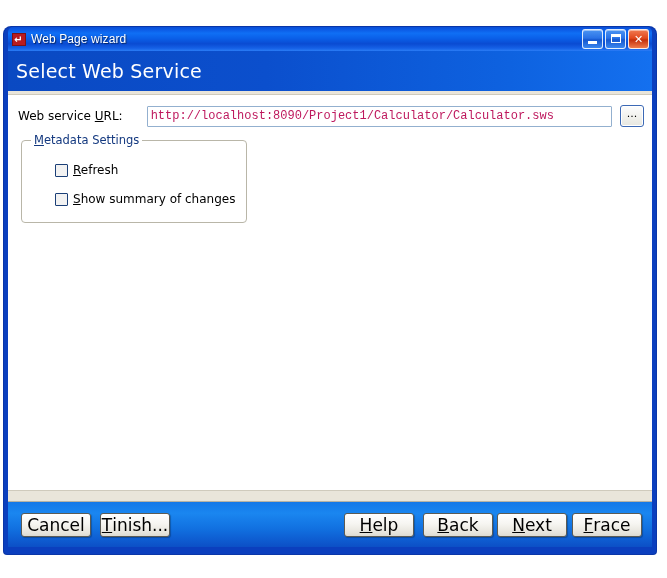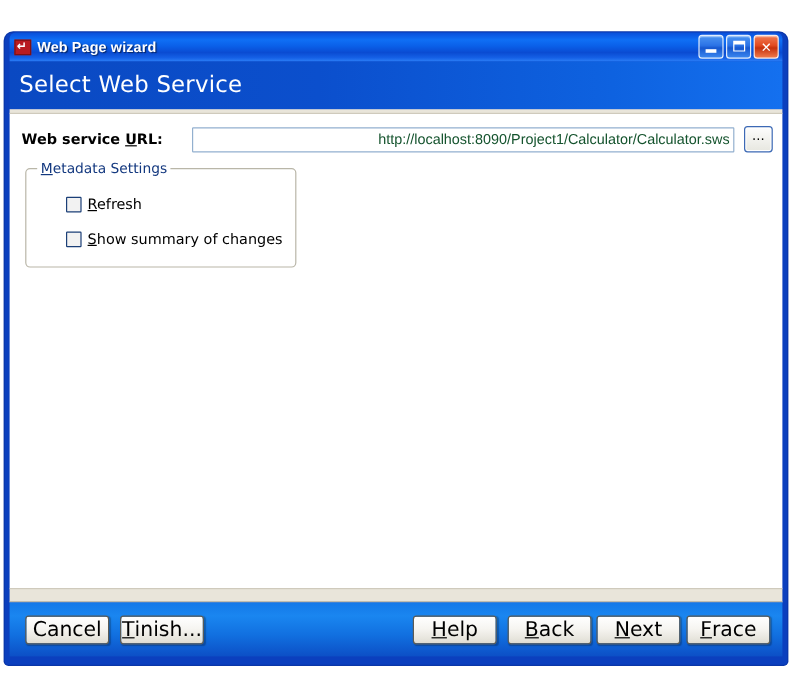--- a/index.html
+++ b/index.html
@@ -63,21 +63,21 @@
     left: 3px; top: 4px;
     font-size: 10px;
     line-height: 10px;
     color: #ffffff;
     font-weight: bold;
     font-family: "DejaVu Sans", sans-serif;
   }
   #titletext {
     color: #ffffff;
     font-size: 12px;
-    font-weight: bold;
+    font-weight: normal;
     text-shadow: 1px 1px 1px rgba(0,0,0,0.55);
     white-space: nowrap;
     flex: 1 1 auto;
     letter-spacing: 0.1px;
   }
   #wincontrols {
     display: flex;
     gap: 2px;
     align-items: center;
     flex: 0 0 auto;
@@ -158,35 +158,33 @@
     height: 22px;
     display: flex;
     align-items: center;
   }
   #url-label {
     font-size: 12px;
     color: #000000;
     white-space: nowrap;
     margin-right: 24px;
     font-family: "DejaVu Sans", sans-serif;
-    font-weight: bold;
   }
   #url-input {
     flex: 1 1 auto;
     height: 21px;
     box-sizing: border-box;
     border: 1px solid #93b0cf;
     background: #ffffff;
     font-size: 12px;
-    font-family: Liberation Sans, sans-serif;
-    color: #14532d;
+    font-family: Liberation Mono, monospace;
+    color: #be185d;
     padding: 1px 3px;
     outline: none;
     border-radius: 1px;
-    text-align: right;
   }
   #browse-btn {
     flex: 0 0 auto;
     width: 24px;
     height: 22px;
     margin-left: 8px;
     box-sizing: border-box;
     border: 1px solid #3c69b5;
     border-radius: 3px;
     background: linear-gradient(to bottom, #fdfdfd 0%, #f2f2ee 50%, #e7e7e0 100%);

